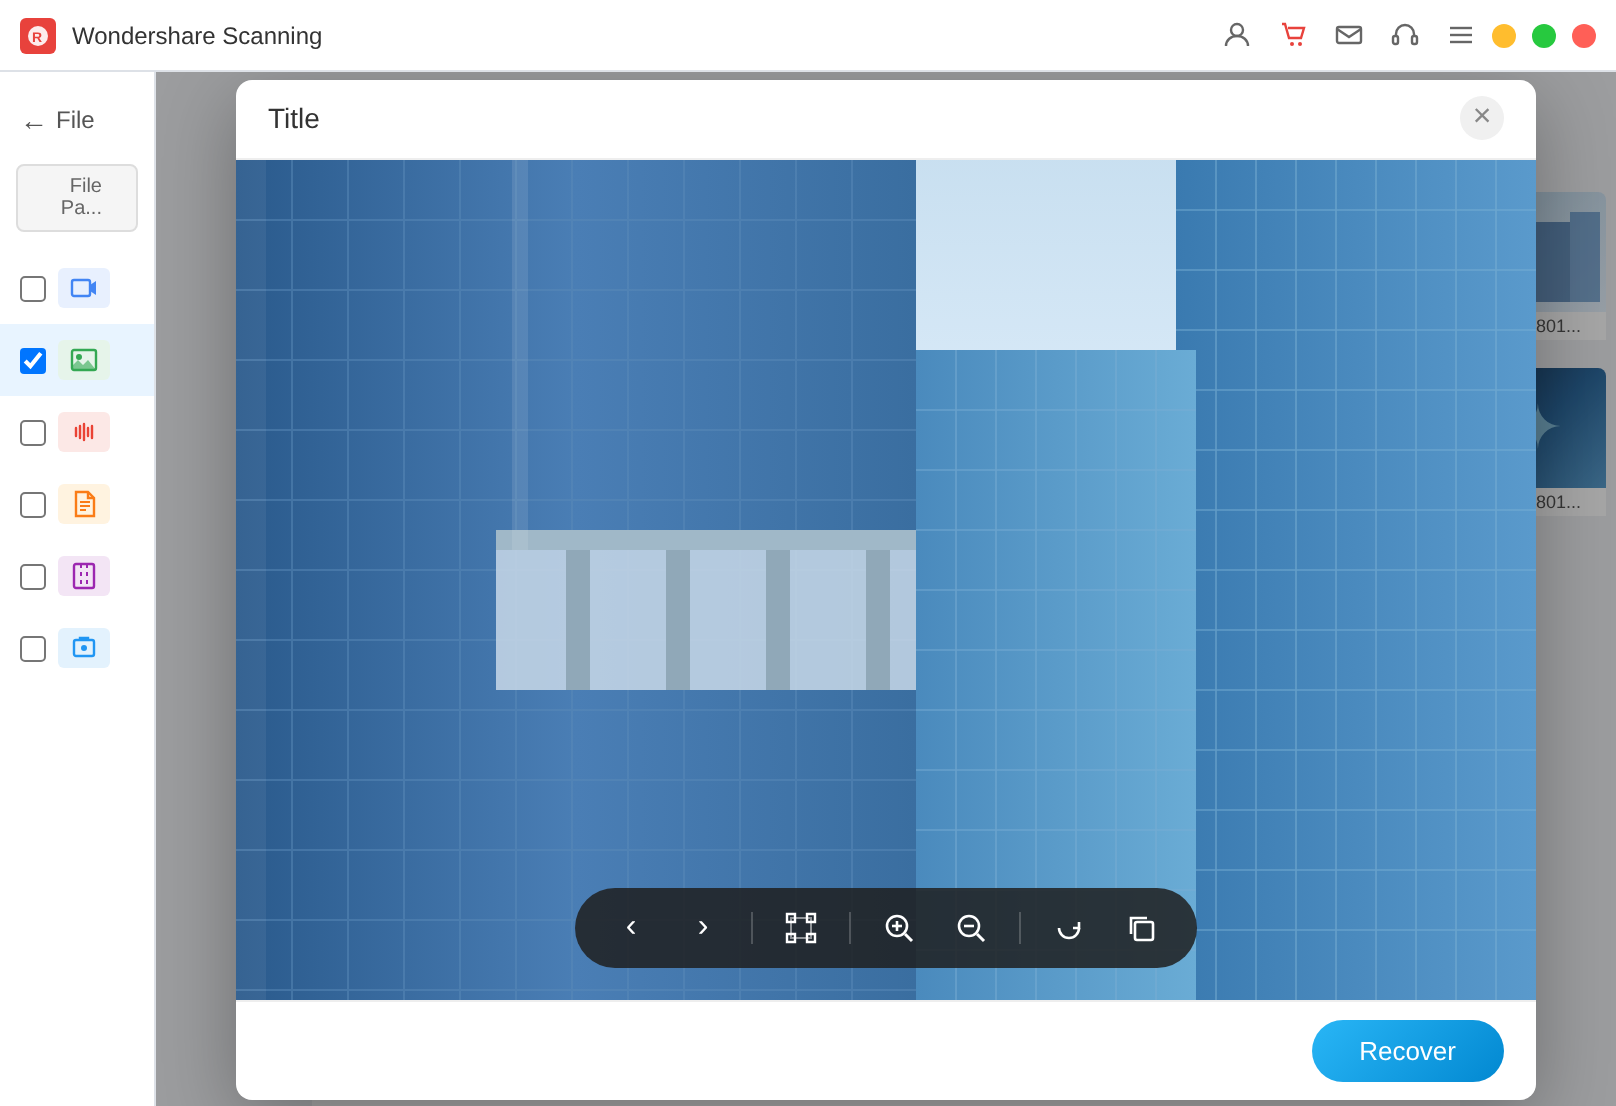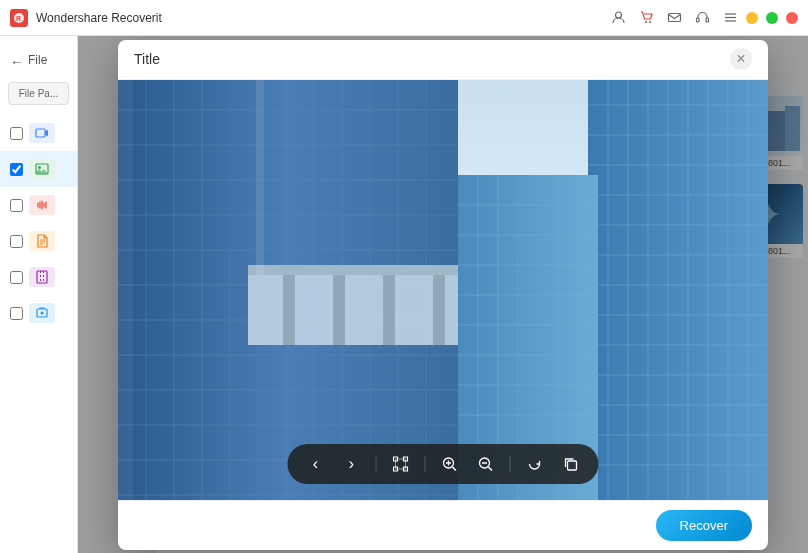--- a/index.html
+++ b/index.html
@@ -114,24 +114,24 @@
     }
     .back-arrow {
       font-size: 14px;
       color: #555;
     }
     .file-path-btn {
       margin: 0 8px 10px 8px;
       background: #f5f5f5;
       border: 1px solid #ddd;
       border-radius: 4px;
-      padding: 5px 6px;
+      padding: 5px 17px;
       font-size: 10px;
       color: #666;
-      text-align: center;
+      text-align: right;
       cursor: pointer;
     }
     .sidebar-item {
       display: flex;
       align-items: center;
       padding: 8px 10px;
       cursor: pointer;
       gap: 6px;
       position: relative;
     }
@@ -370,21 +370,21 @@
 
 <div class="app-window">
 
   <div class="title-bar">
     <div class="title-bar-logo">
       <svg viewBox="0 0 12 12" fill="white">
           <circle cx="6" cy="6" r="5" fill="white" opacity="0.9"></circle>
           <text x="3" y="9" font-size="7" fill="#e8423c" font-weight="bold">R</text>
         </svg>
     </div>
-    <span class="title-bar-title">Wondershare Recoverit</span>
+    <span class="title-bar-title">Wondershare Scanning</span>
     <div class="title-bar-icons">
       <div class="title-bar-icon">
         <svg width="15" height="15" viewBox="0 0 15 15" fill="none">
             <circle cx="7.5" cy="5" r="3" stroke="#666" stroke-width="1.2"></circle>
             <path d="M2 13c0-3 2.5-5 5.5-5s5.5 2 5.5 5" stroke="#666" stroke-width="1.2" fill="none"></path>
           </svg>
       </div>
       <div class="title-bar-icon">
         <svg width="15" height="15" viewBox="0 0 15 15" fill="none">
             <path d="M2 2h1.5l2 7h6l1.5-5H5" stroke="#e8423c" stroke-width="1.2" fill="none"></path>

